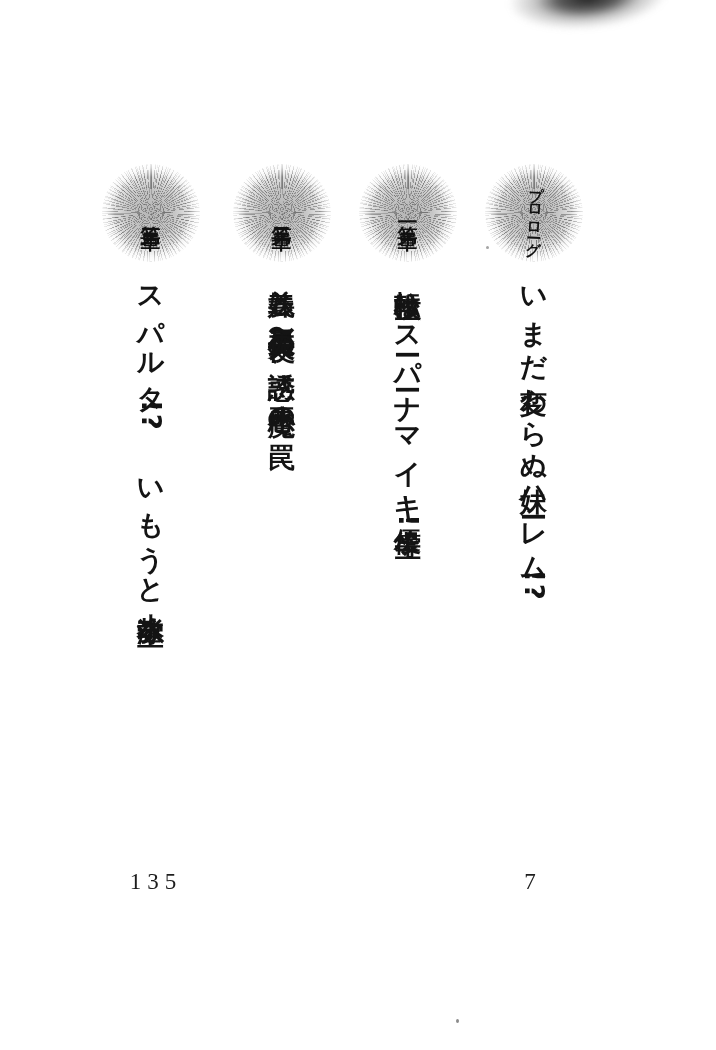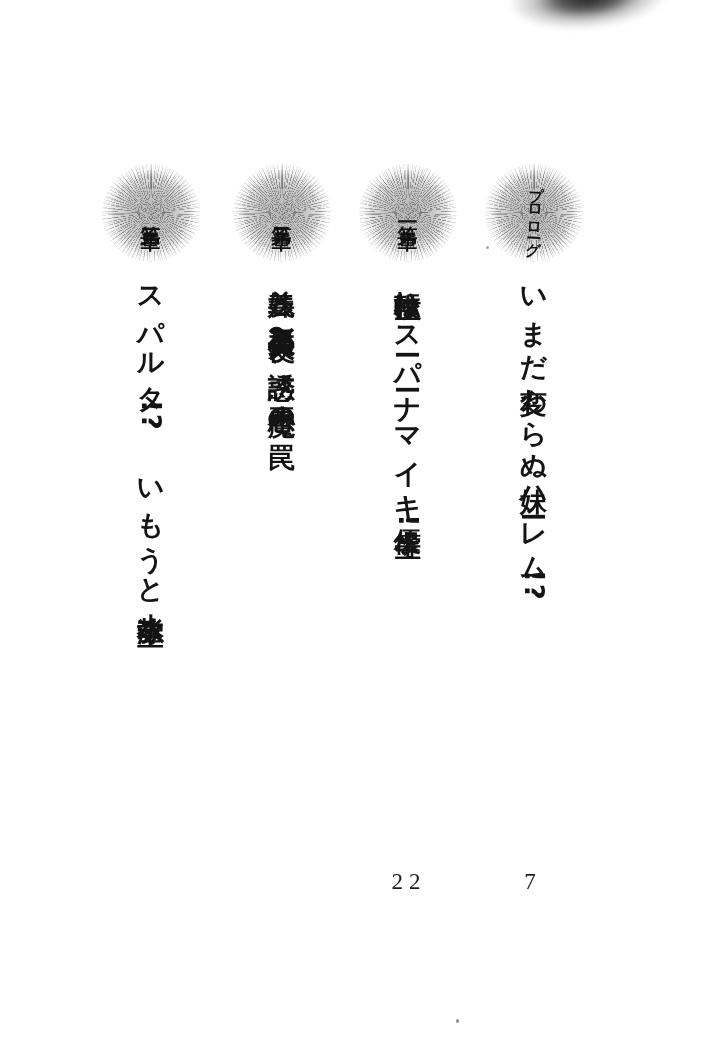--- a/index.html
+++ b/index.html
@@ -157,18 +157,18 @@
 
   <div class="entry entry-3">
     <div class="badge">
       <div class="burst"></div>
       <div class="badge-label">第三章</div>
     </div>
     <div class="title">スパルタ!?　いもうと水泳教室</div>
   </div>
 
   <div class="pagenum pagenum-0">7</div>
-  <div class="pagenum pagenum-1">22</div>
+  <div class="pagenum pagenum-3">135</div>
 
   <div class="speck speck-a"></div>
   <div class="speck speck-b"></div>
 
 </div>
 
 </body></html>

